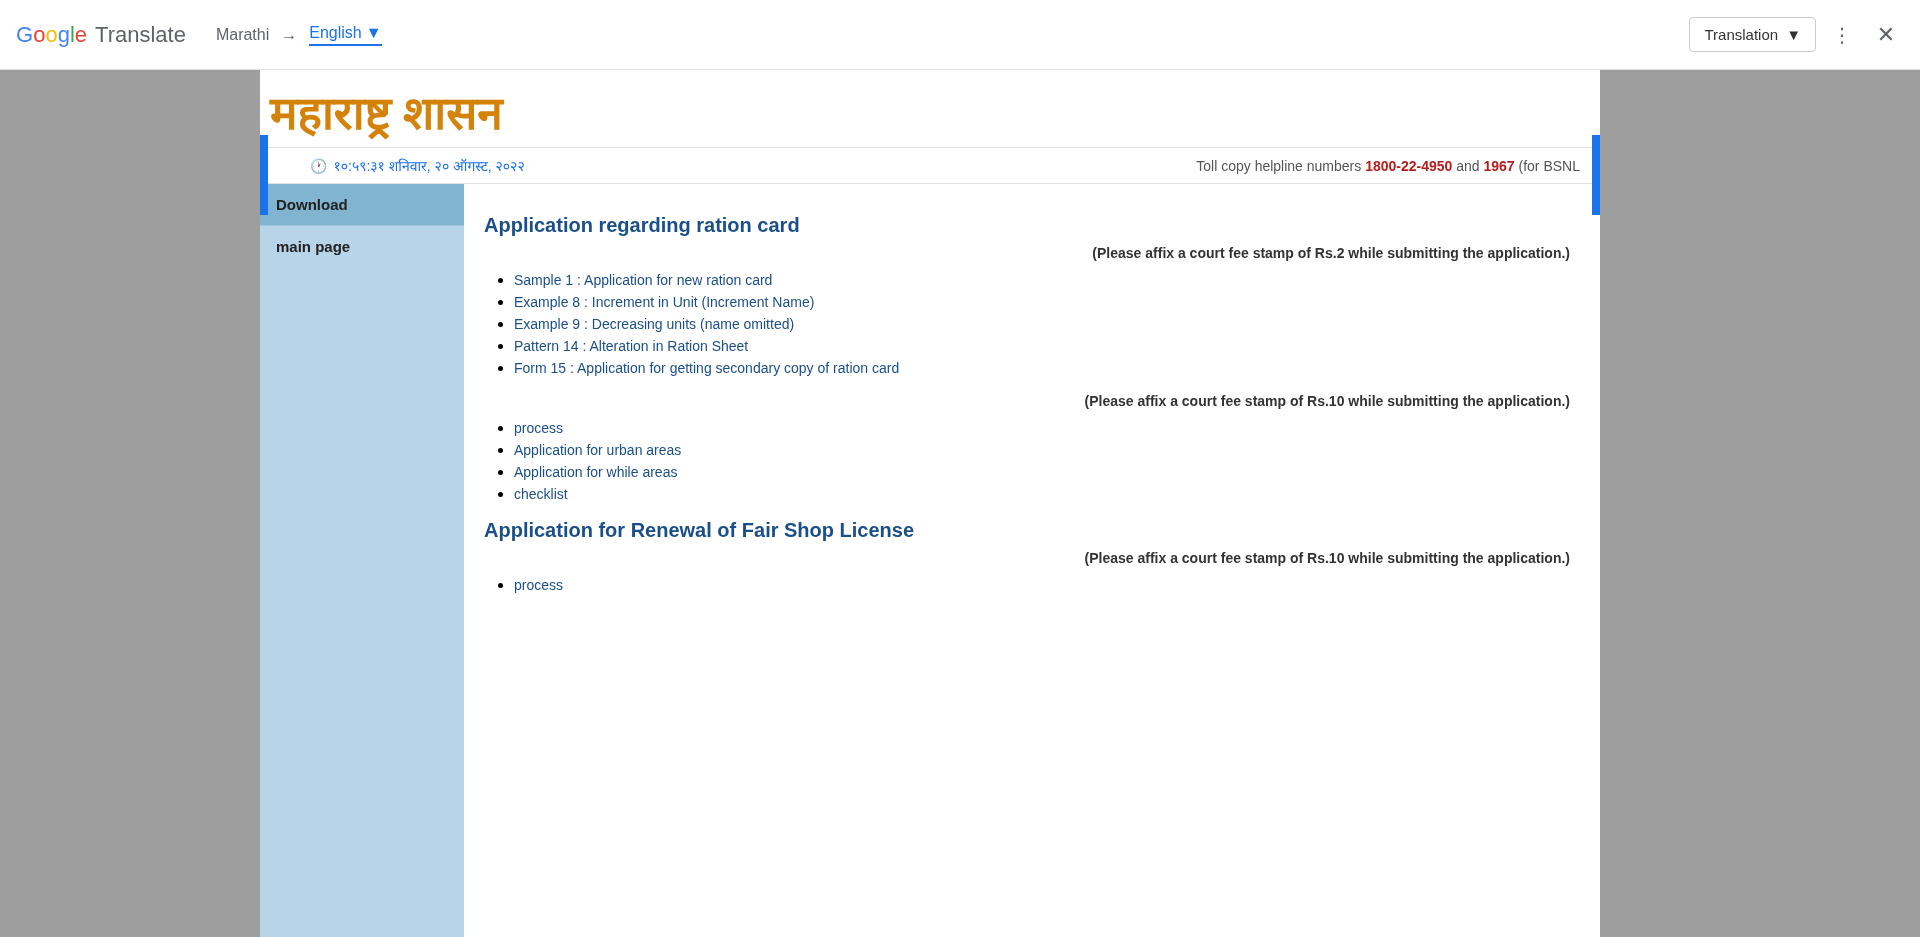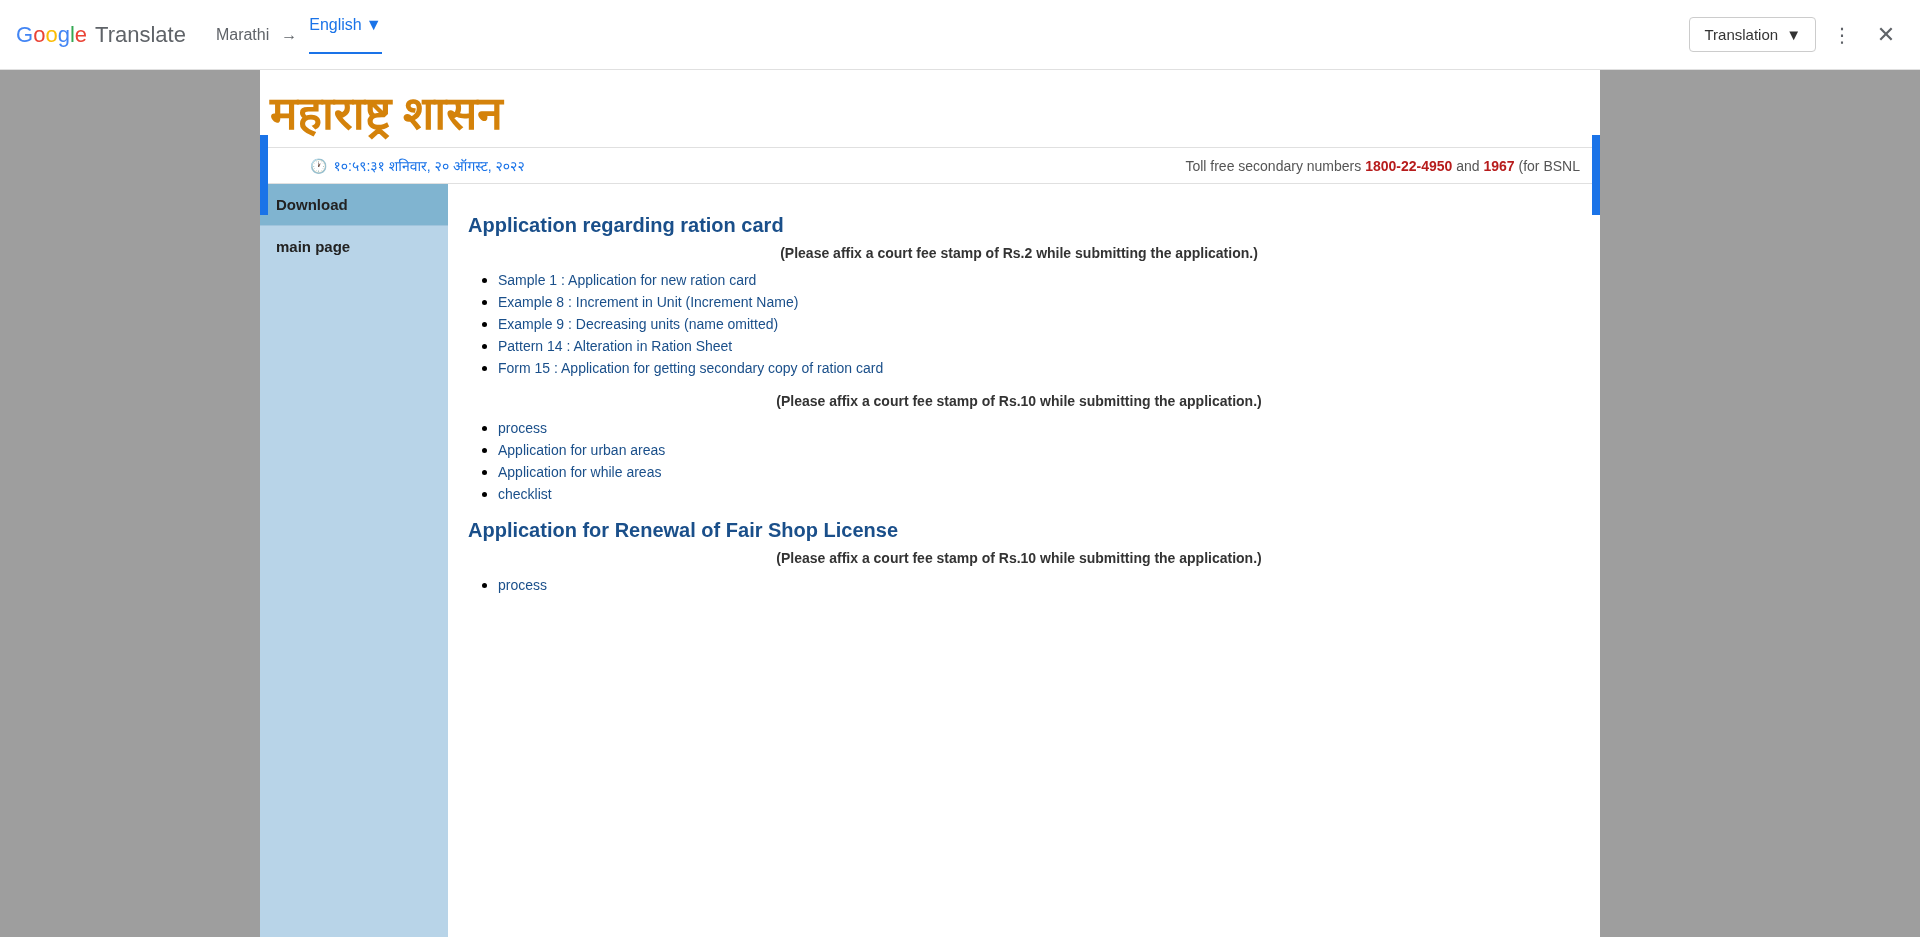--- a/index.html
+++ b/index.html
@@ -44,21 +44,21 @@
     }
     #arrow {
       color: #5f6368;
       font-size: 16px;
     }
     #target-lang {
       color: #1a73e8;
       font-size: 16px;
       font-weight: 500;
       border-bottom: 2px solid #1a73e8;
-      padding-bottom: 18px;
+      padding-bottom: 2px;
       cursor: pointer;
       display: flex;
       align-items: center;
       gap: 4px;
     }
     #topbar-right {
       margin-left: auto;
       display: flex;
       align-items: center;
       gap: 8px;
@@ -186,21 +186,21 @@
     }
 
     
     #content-body {
       display: flex;
       flex: 1;
       overflow: hidden;
     }
 
     #sidebar {
-      width: 188px;
+      width: 204px;
       background: #b8d4e8;
       flex-shrink: 0;
       padding-top: 0;
     }
     #sidebar-download {
       background: #80b4d0;
       padding: 12px 16px;
       font-size: 15px;
       font-weight: bold;
       color: #222;
@@ -238,21 +238,21 @@
       color: #1a4f8a;
       font-size: 20px;
       font-weight: bold;
       margin-bottom: 8px;
       margin-top: 10px;
     }
     .section-note {
       color: #333;
       font-size: 14px;
       font-weight: bold;
-      text-align: center;
+      text-align: right;
       margin-bottom: 10px;
     }
     .link-list {
       list-style: disc;
       padding-left: 30px;
       margin-bottom: 16px;
     }
     .link-list li {
       margin-bottom: 4px;
     }
@@ -316,21 +316,21 @@
         <span id="marathi-heading">महाराष्ट्र शासन</span>
         <div id="blue-bar-right"></div>
       </div>
 
       <div id="info-bar">
         <div id="clock-info">
           <span>🕐</span>
           <span>१०:५९:३१ शनिवार, २० ऑगस्ट, २०२२</span>
         </div>
         <div id="helpline-info">
-          <span>Toll free secondary numbers</span>
+          <span>Toll copy helpline numbers</span>
           <strong>1800-22-4950</strong>
           <span> and </span>
           <strong>1967</strong>
           <span>(for BSNL</span>
         </div>
       </div>
 
       <div id="content-body">
 
         <div id="sidebar">

